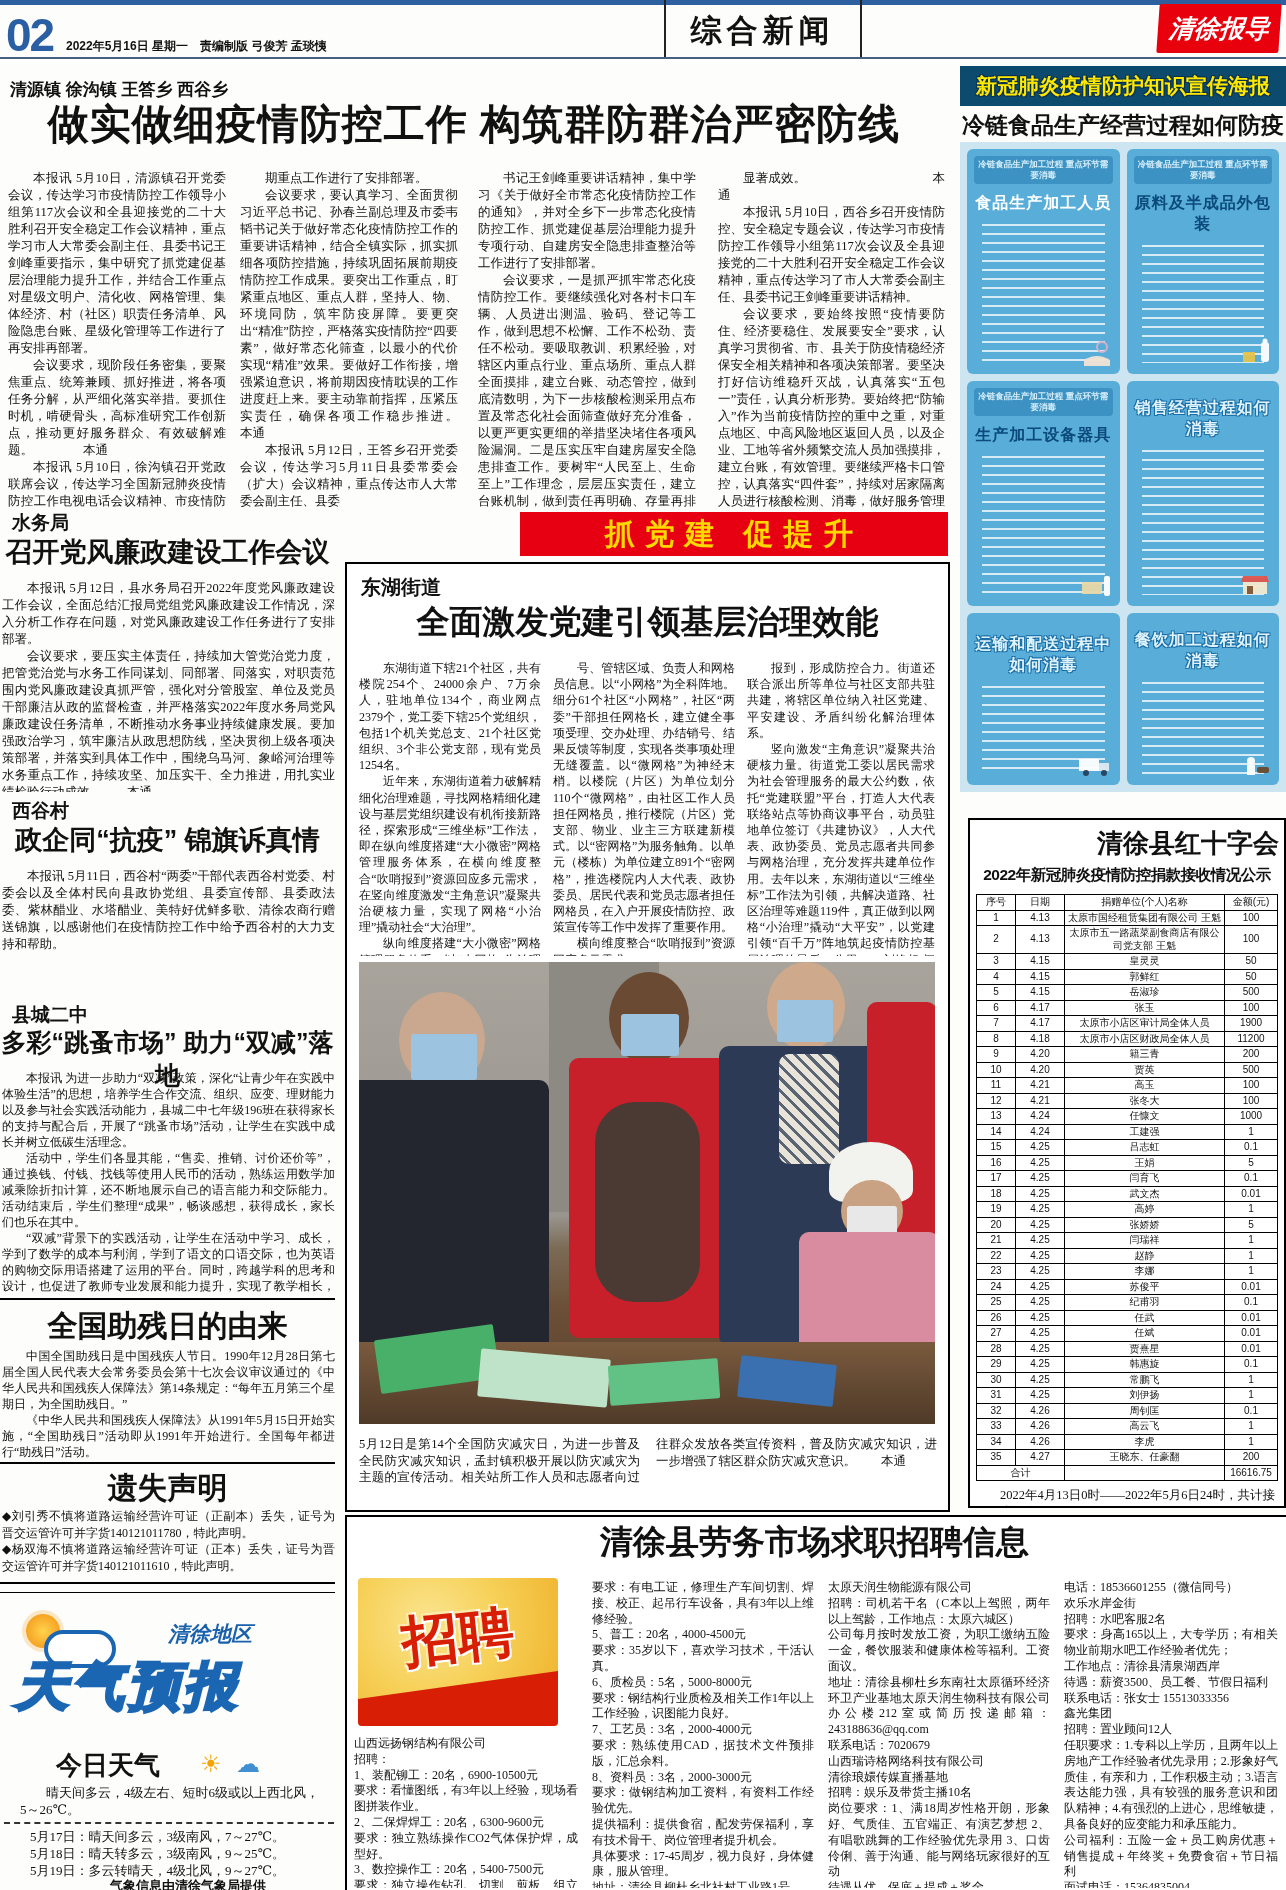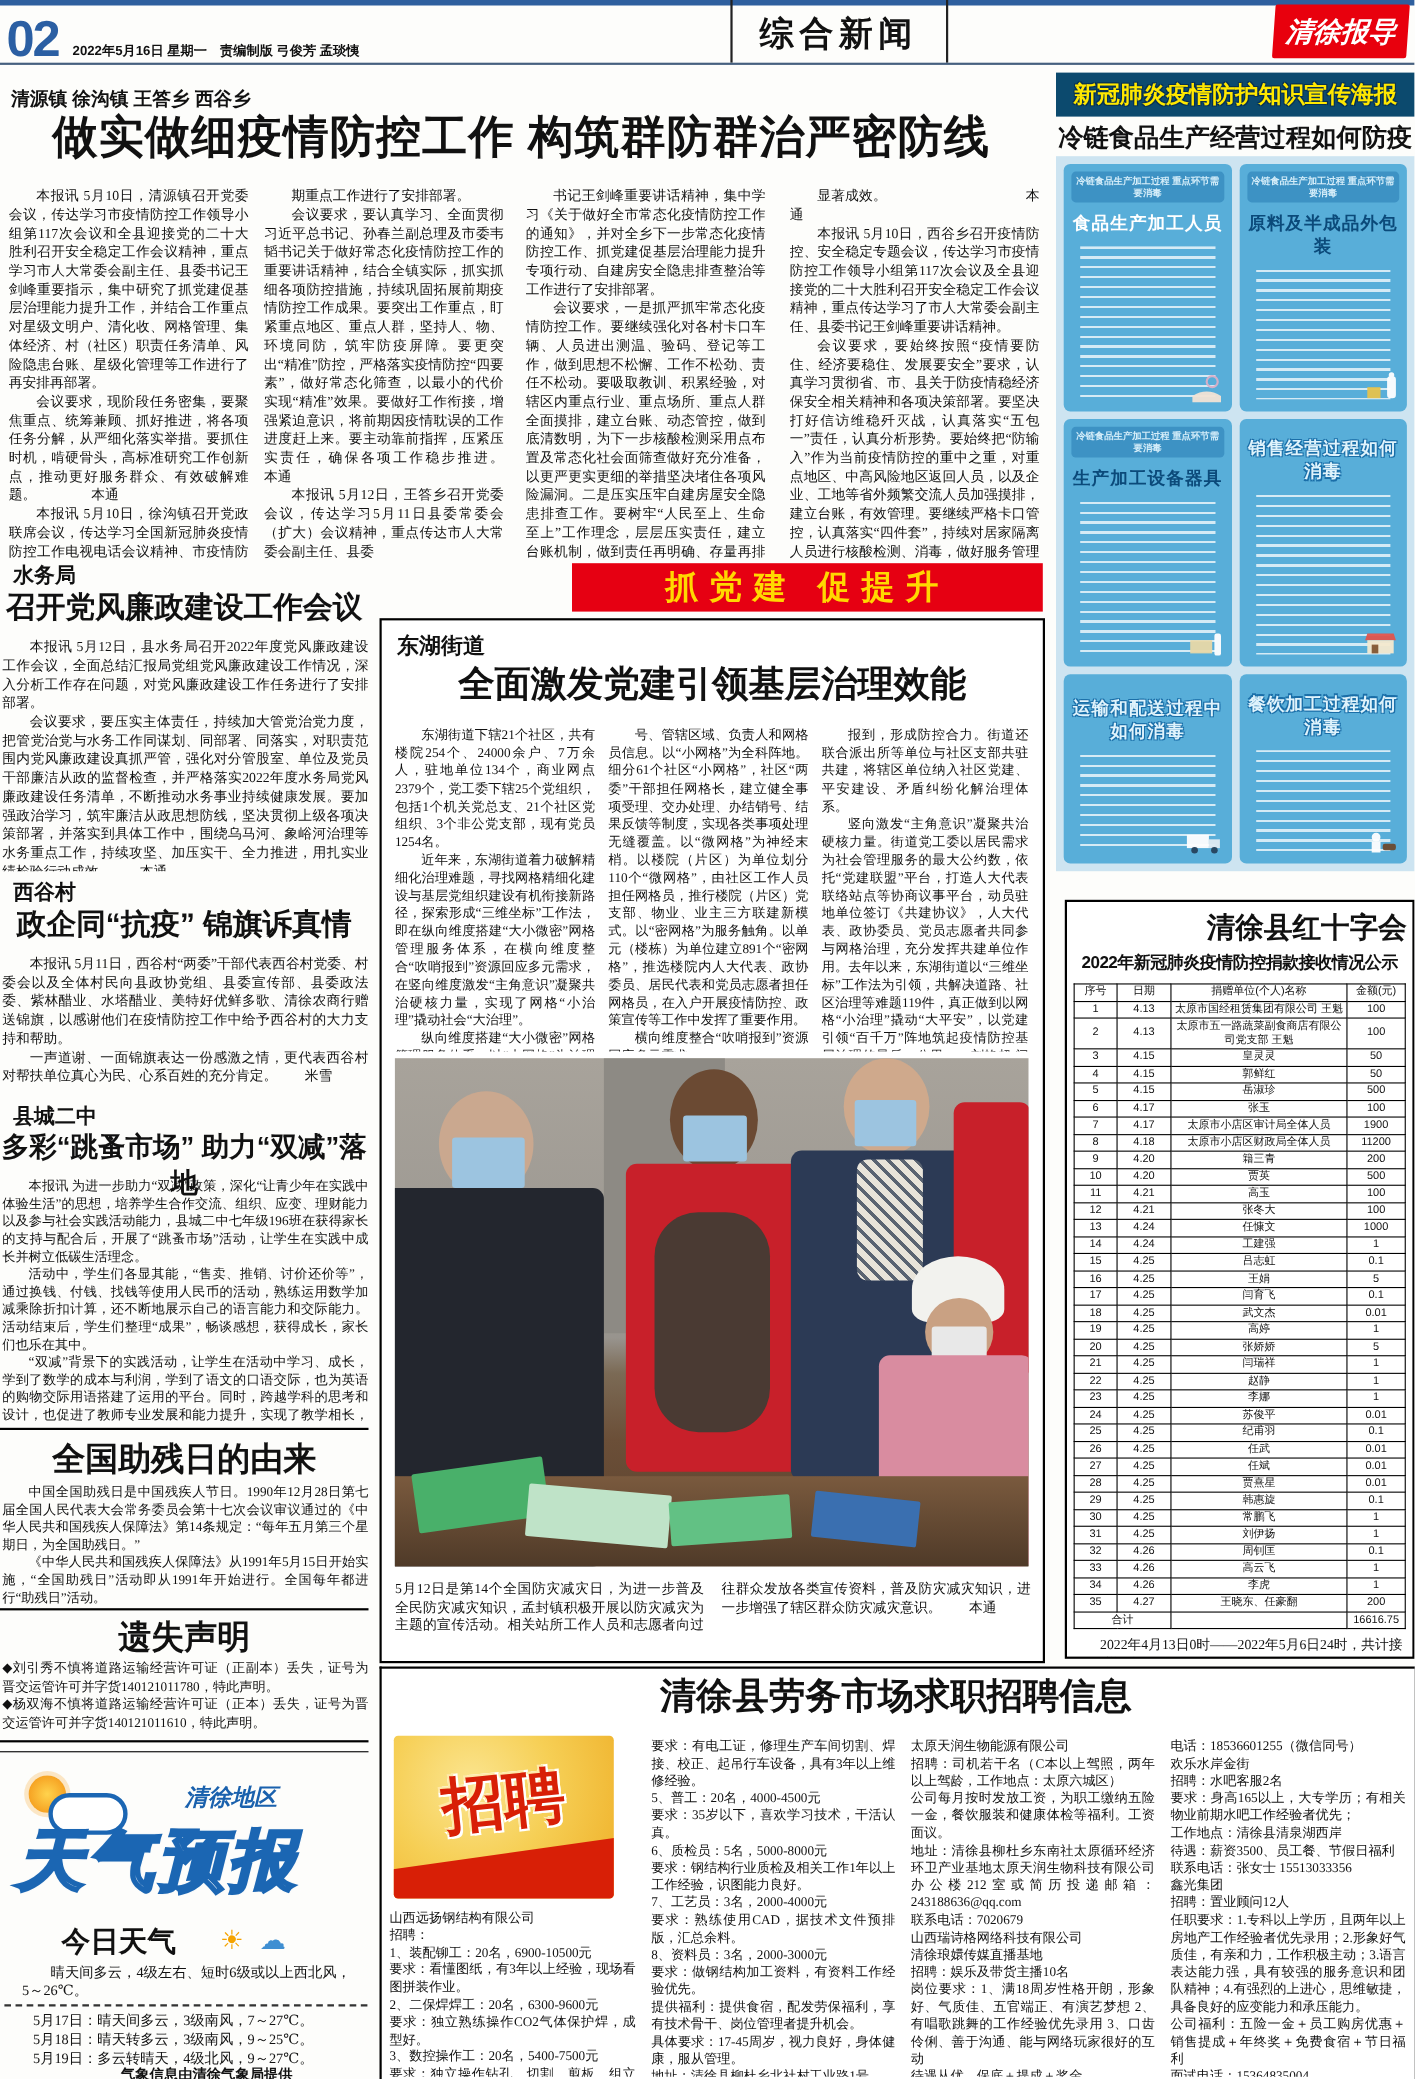--- a/index.html
+++ b/index.html
@@ -72,21 +72,21 @@
   .jobhead{left:345px;top:1520px;width:939px;text-align:center;font-size:33px;position:absolute;}
   .zp{left:358px;top:1578px;width:200px;height:148px;position:absolute;border-radius:4px;overflow:hidden;
       background:radial-gradient(circle at 35% 30%,#fbe590 0%,#f6cf55 45%,#eead25 100%);}
   .zp .ribbon{position:absolute;left:-20px;bottom:-28px;width:260px;height:70px;background:#d81f06;transform:rotate(-8deg);}
   .zp .zptext{position:absolute;left:0;top:22px;width:100%;text-align:center;font-size:56px;font-weight:900;color:#d81f06;
       font-family:"Liberation Sans",sans-serif;transform:rotate(-6deg);
       text-shadow:2px 2px 0 #fff,-2px -2px 0 #ffe9a8,2px -2px 0 #fff,-2px 2px 0 #fff;}
   .jobcol{font-size:12px;line-height:15.8px;}
   
   .wregion{font-size:21px;font-style:italic;color:#1a61ad;font-weight:bold;}
-  .wlogo{font-size:60px;font-weight:900;font-style:italic;color:#fff;letter-spacing:4px;
+  .wlogo{font-size:52px;font-weight:900;font-style:italic;color:#fff;letter-spacing:4px;
          font-family:"Liberation Sans",sans-serif;
          -webkit-text-stroke:3px #1b66b3;text-shadow:0 0 2px #1b66b3;}
   .wtoday{font-size:26px;}
   .wtext{font-size:13px;line-height:17px;}
   .dashrule{border-top:2px dashed #333;}
   .sun{width:34px;height:34px;border-radius:50%;background:radial-gradient(circle,#ffd34d 0%,#f6a323 70%);
        box-shadow:0 0 0 4px rgba(246,163,35,.25);}
   .cloudshape{width:64px;height:30px;background:#fff;border:4px solid #1b66b3;border-radius:20px;}
   .glyph{font-size:24px;}
 </style>
@@ -128,21 +128,20 @@
 <div class="abs centerhead hei" style="left:0px;top:534px;font-size:27px;">召开党风廉政建设工作会议</div>
 <div class="abs col bodycol" style="left:2px;top:580px;width:333px;height:212px;">
     <p class="para">本报讯 5月12日，县水务局召开2022年度党风廉政建设工作会议，全面总结汇报局党组党风廉政建设工作情况，深入分析工作存在问题，对党风廉政建设工作任务进行了安排部署。</p>
     <p class="para">会议要求，要压实主体责任，持续加大管党治党力度，把管党治党与水务工作同谋划、同部署、同落实，对职责范围内党风廉政建设真抓严管，强化对分管股室、单位及党员干部廉洁从政的监督检查，并严格落实2022年度水务局党风廉政建设任务清单，不断推动水务事业持续健康发展。要加强政治学习，筑牢廉洁从政思想防线，坚决贯彻上级各项决策部署，并落实到具体工作中，围绕乌马河、象峪河治理等水务重点工作，持续攻坚、加压实干、全力推进，用扎实业绩检验行动成效。　　本通</p>
   </div>
 
 <div class="abs subkick hei" style="left:12px;top:798px;">西谷村</div>
 <div class="abs centerhead hei" style="left:0px;top:822px;font-size:27px;">政企同“抗疫” 锦旗诉真情</div>
 <div class="abs col bodycol" style="left:2px;top:868px;width:333px;height:128px;">
     <p class="para">本报讯 5月11日，西谷村“两委”干部代表西谷村党委、村委会以及全体村民向县政协党组、县委宣传部、县委政法委、紫林醋业、水塔醋业、美特好优鲜多歌、清徐农商行赠送锦旗，以感谢他们在疫情防控工作中给予西谷村的大力支持和帮助。</p>
-    <p class="para">一声道谢、一面锦旗表达一份感激之情，更代表西谷村对帮扶单位真心为民、心系百姓的充分肯定。　　米雪</p>
   </div>
 
 <div class="abs subkick hei" style="left:12px;top:1002px;">县城二中</div>
 <div class="abs centerhead hei" style="left:0px;top:1026px;font-size:25px;">多彩“跳蚤市场” 助力“双减”落地</div>
 <div class="abs col bodycol" style="left:2px;top:1070px;width:333px;height:222px;font-size:12px;line-height:16px;">
     <p class="para">本报讯 为进一步助力“双减”政策，深化“让青少年在实践中体验生活”的思想，培养学生合作交流、组织、应变、理财能力以及参与社会实践活动能力，县城二中七年级196班在获得家长的支持与配合后，开展了“跳蚤市场”活动，让学生在实践中成长并树立低碳生活理念。</p>
     <p class="para">活动中，学生们各显其能，“售卖、推销、讨价还价等”，通过换钱、付钱、找钱等使用人民币的活动，熟练运用数学加减乘除折扣计算，还不断地展示自己的语言能力和交际能力。活动结束后，学生们整理“成果”，畅谈感想，获得成长，家长们也乐在其中。</p>
     <p class="para">“双减”背景下的实践活动，让学生在活动中学习、成长，学到了数学的成本与利润，学到了语文的口语交际，也为英语的购物交际用语搭建了运用的平台。同时，跨越学科的思考和设计，也促进了教师专业发展和能力提升，实现了教学相长，获得“共赢”，让“双减”政策落地、走实。　　本通</p>
   </div>
 

